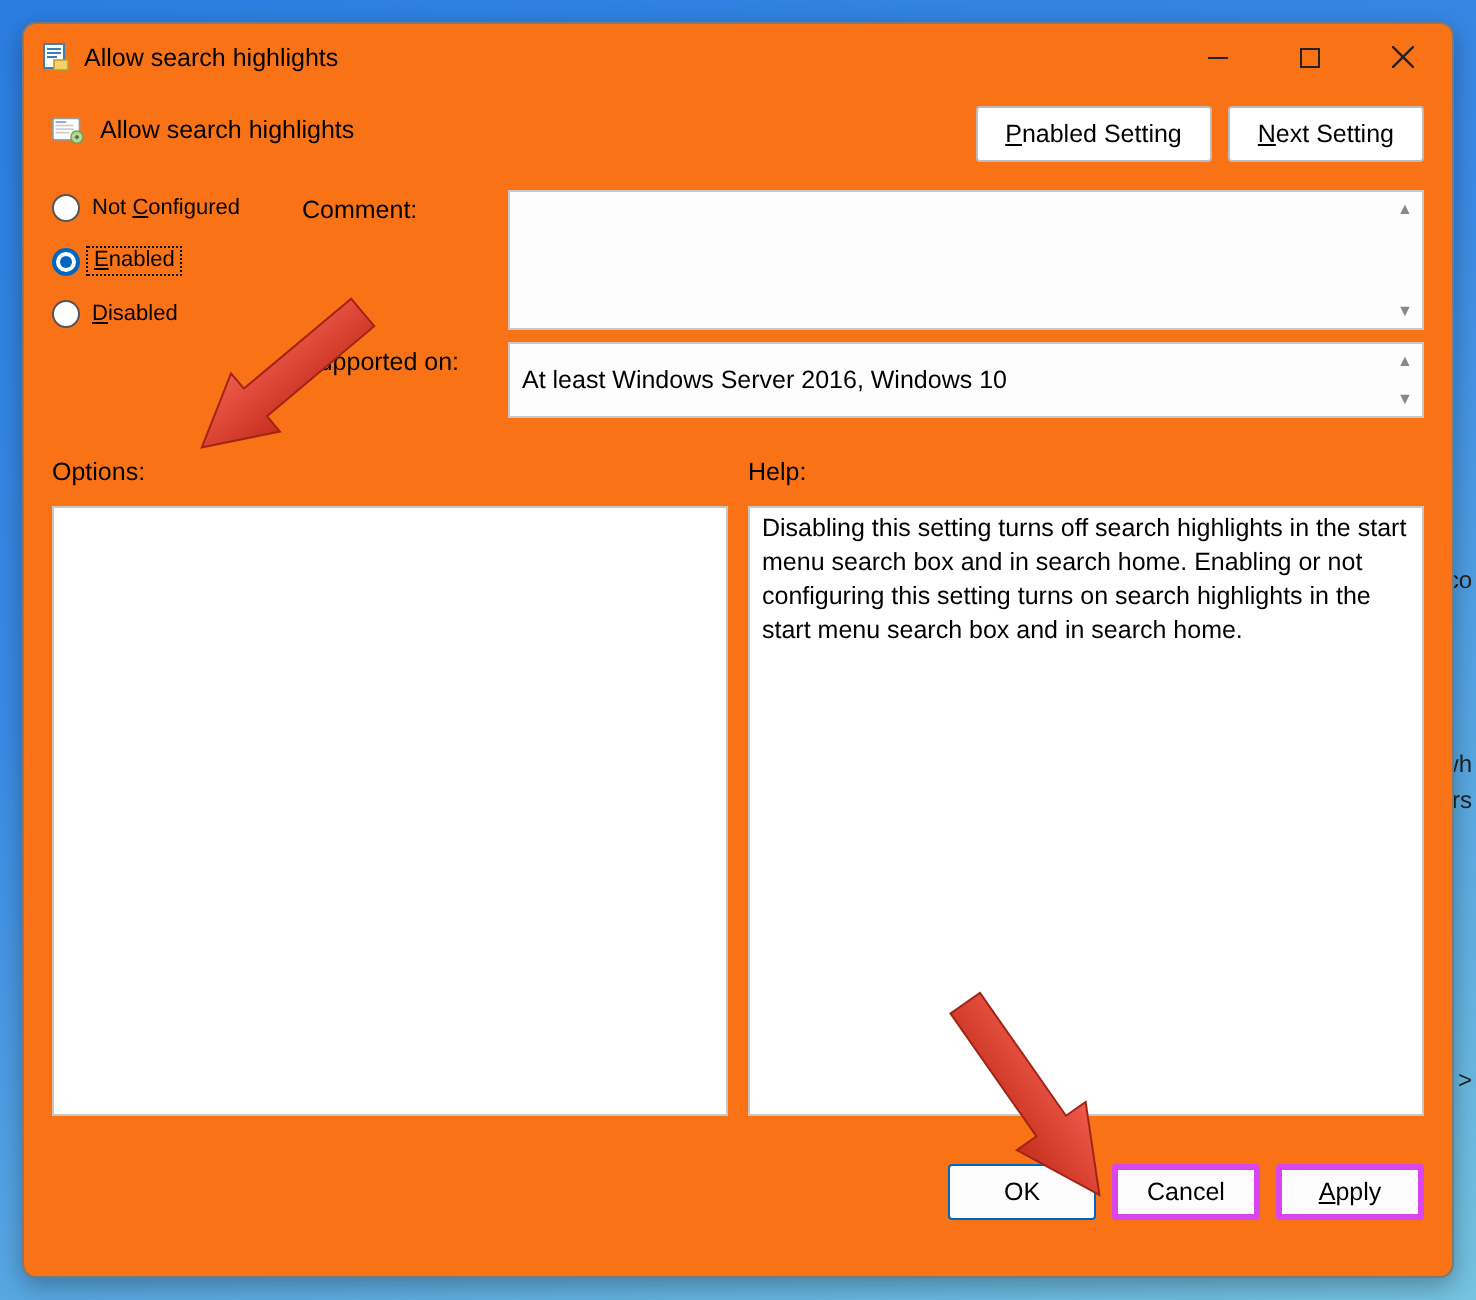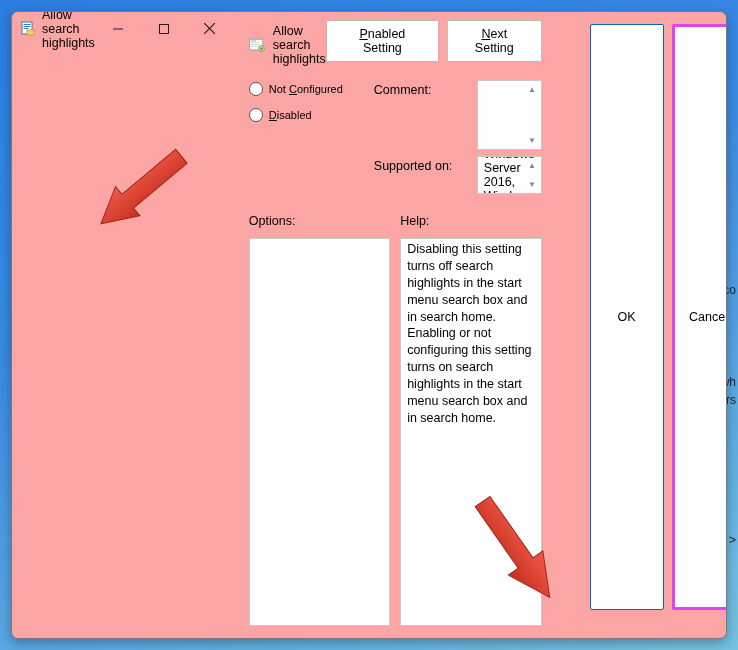--- a/index.html
+++ b/index.html
@@ -14,26 +14,26 @@
       height: 650px;
       overflow: hidden;
       position: relative;
     }
     .window {
       position: absolute;
       left: 11px;
       top: 11px;
       width: 716px;
       height: 628px;
-      background: #fca5a5;
+      background: #f97316;
       border: 1px solid #7a7a7a;
       border-radius: 7px;
       box-shadow: 0 4px 12px rgba(0,0,0,0.3);
       display: flex;
-      flex-direction: row;
+      flex-direction: column;
       overflow: hidden;
     }
     .titlebar {
       height: 33px;
       display: flex;
       align-items: center;
       padding: 0 2px 0 8px;
       font-size: 12.5px;
       color: #000;
     }
@@ -312,20 +312,26 @@
       </div>
     </div>
 
     <div class="config-row">
       <div class="radio-col">
         <div class="radio-item">
           <span class="radio-circle"></span>
           <span>Not <span class="underline-char">C</span><span>onfigured</span></span>
         </div>
         <div class="radio-item">
+          <span class="radio-circle selected">
+              <span class="radio-dot"></span>
+            </span>
+          <span class="enabled-box"><span class="underline-char">E</span><span>nabled</span></span>
+        </div>
+        <div class="radio-item">
           <span class="radio-circle"></span>
           <span><span class="underline-char">D</span><span>isabled</span></span>
         </div>
       </div>
       <div class="field-col">
         <div class="field-row">
           <div class="field-label">Comment:</div>
           <div class="comment-box">
             <span></span>
             <div class="scroll-buttons">

